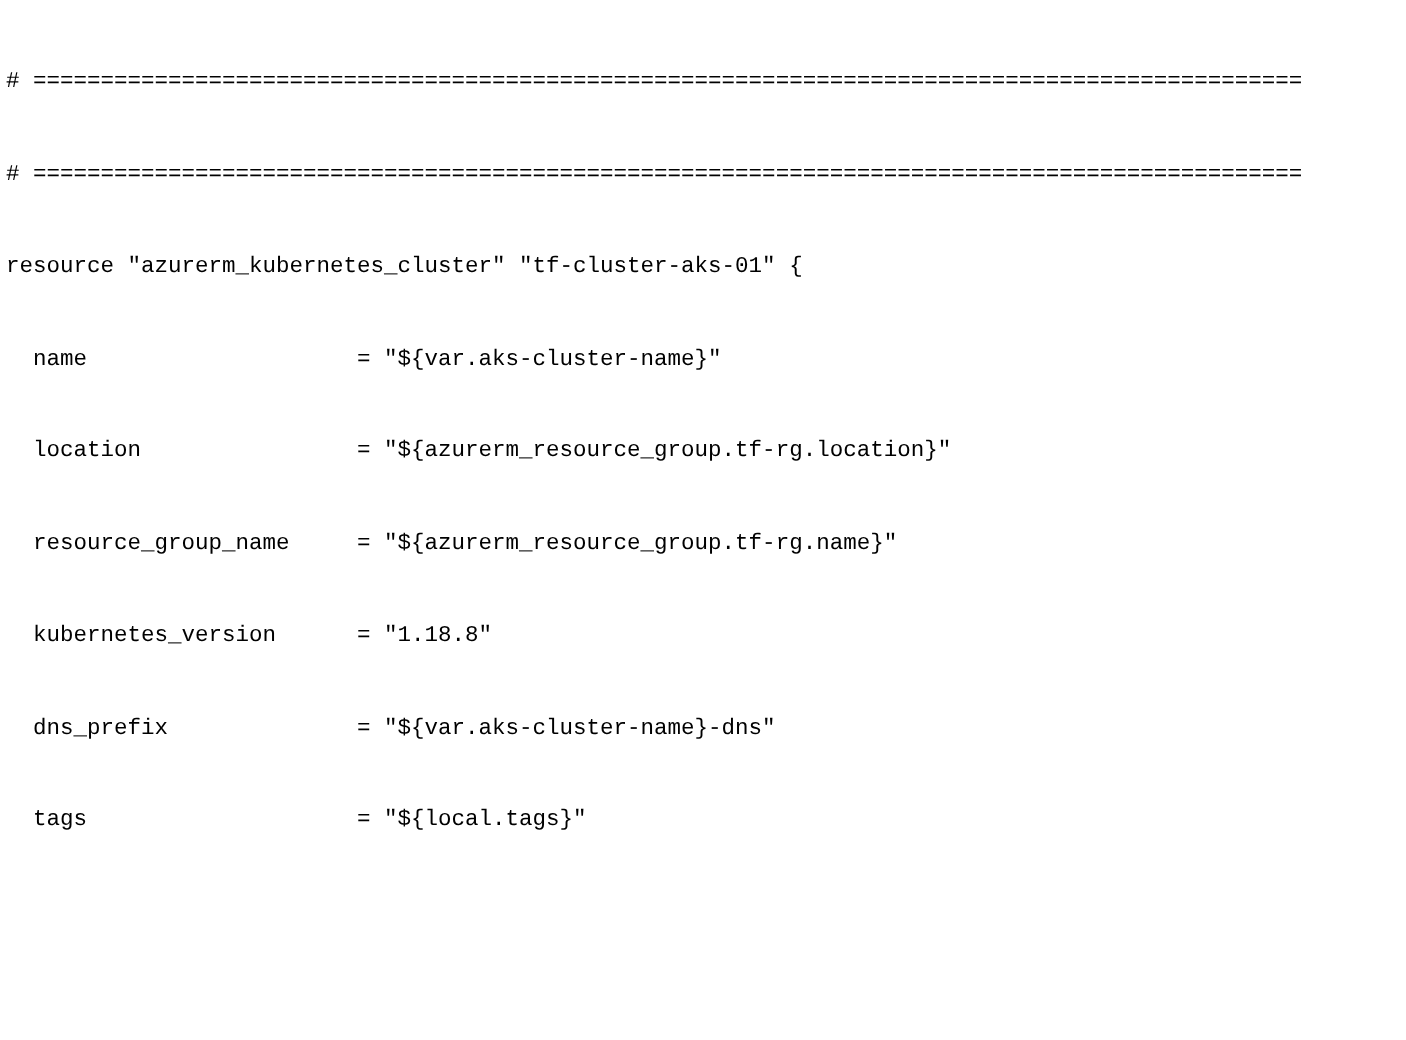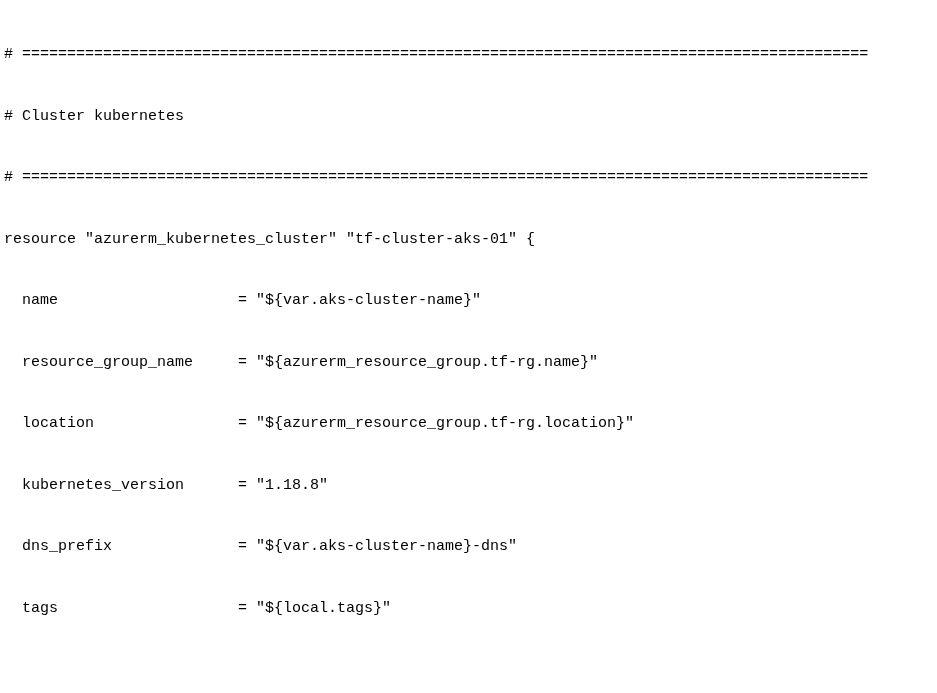--- a/index.html
+++ b/index.html
@@ -18,26 +18,25 @@
     .line {
       display: block;
       white-space: pre;
     }
   </style>
 </head>
 <body>
 
 <div class="code-block">
   <span class="line"># ==============================================================================================</span>
-  <span class="line"># Cluster kubernetes</span>
   <span class="line"># ==============================================================================================</span>
   <span class="line">resource "azurerm_kubernetes_cluster" "tf-cluster-aks-01" {</span>
   <span class="line">  name                    = "${var.aks-cluster-name}"</span>
+  <span class="line">  location                = "${azurerm_resource_group.tf-rg.location}"</span>
   <span class="line">  resource_group_name     = "${azurerm_resource_group.tf-rg.name}"</span>
-  <span class="line">  location                = "${azurerm_resource_group.tf-rg.location}"</span>
   <span class="line">  kubernetes_version      = "1.18.8"</span>
   <span class="line">  dns_prefix              = "${var.aks-cluster-name}-dns"</span>
   <span class="line">  tags                    = "${local.tags}"</span>
   <span class="line"></span>
   
   
   
   
   
   

